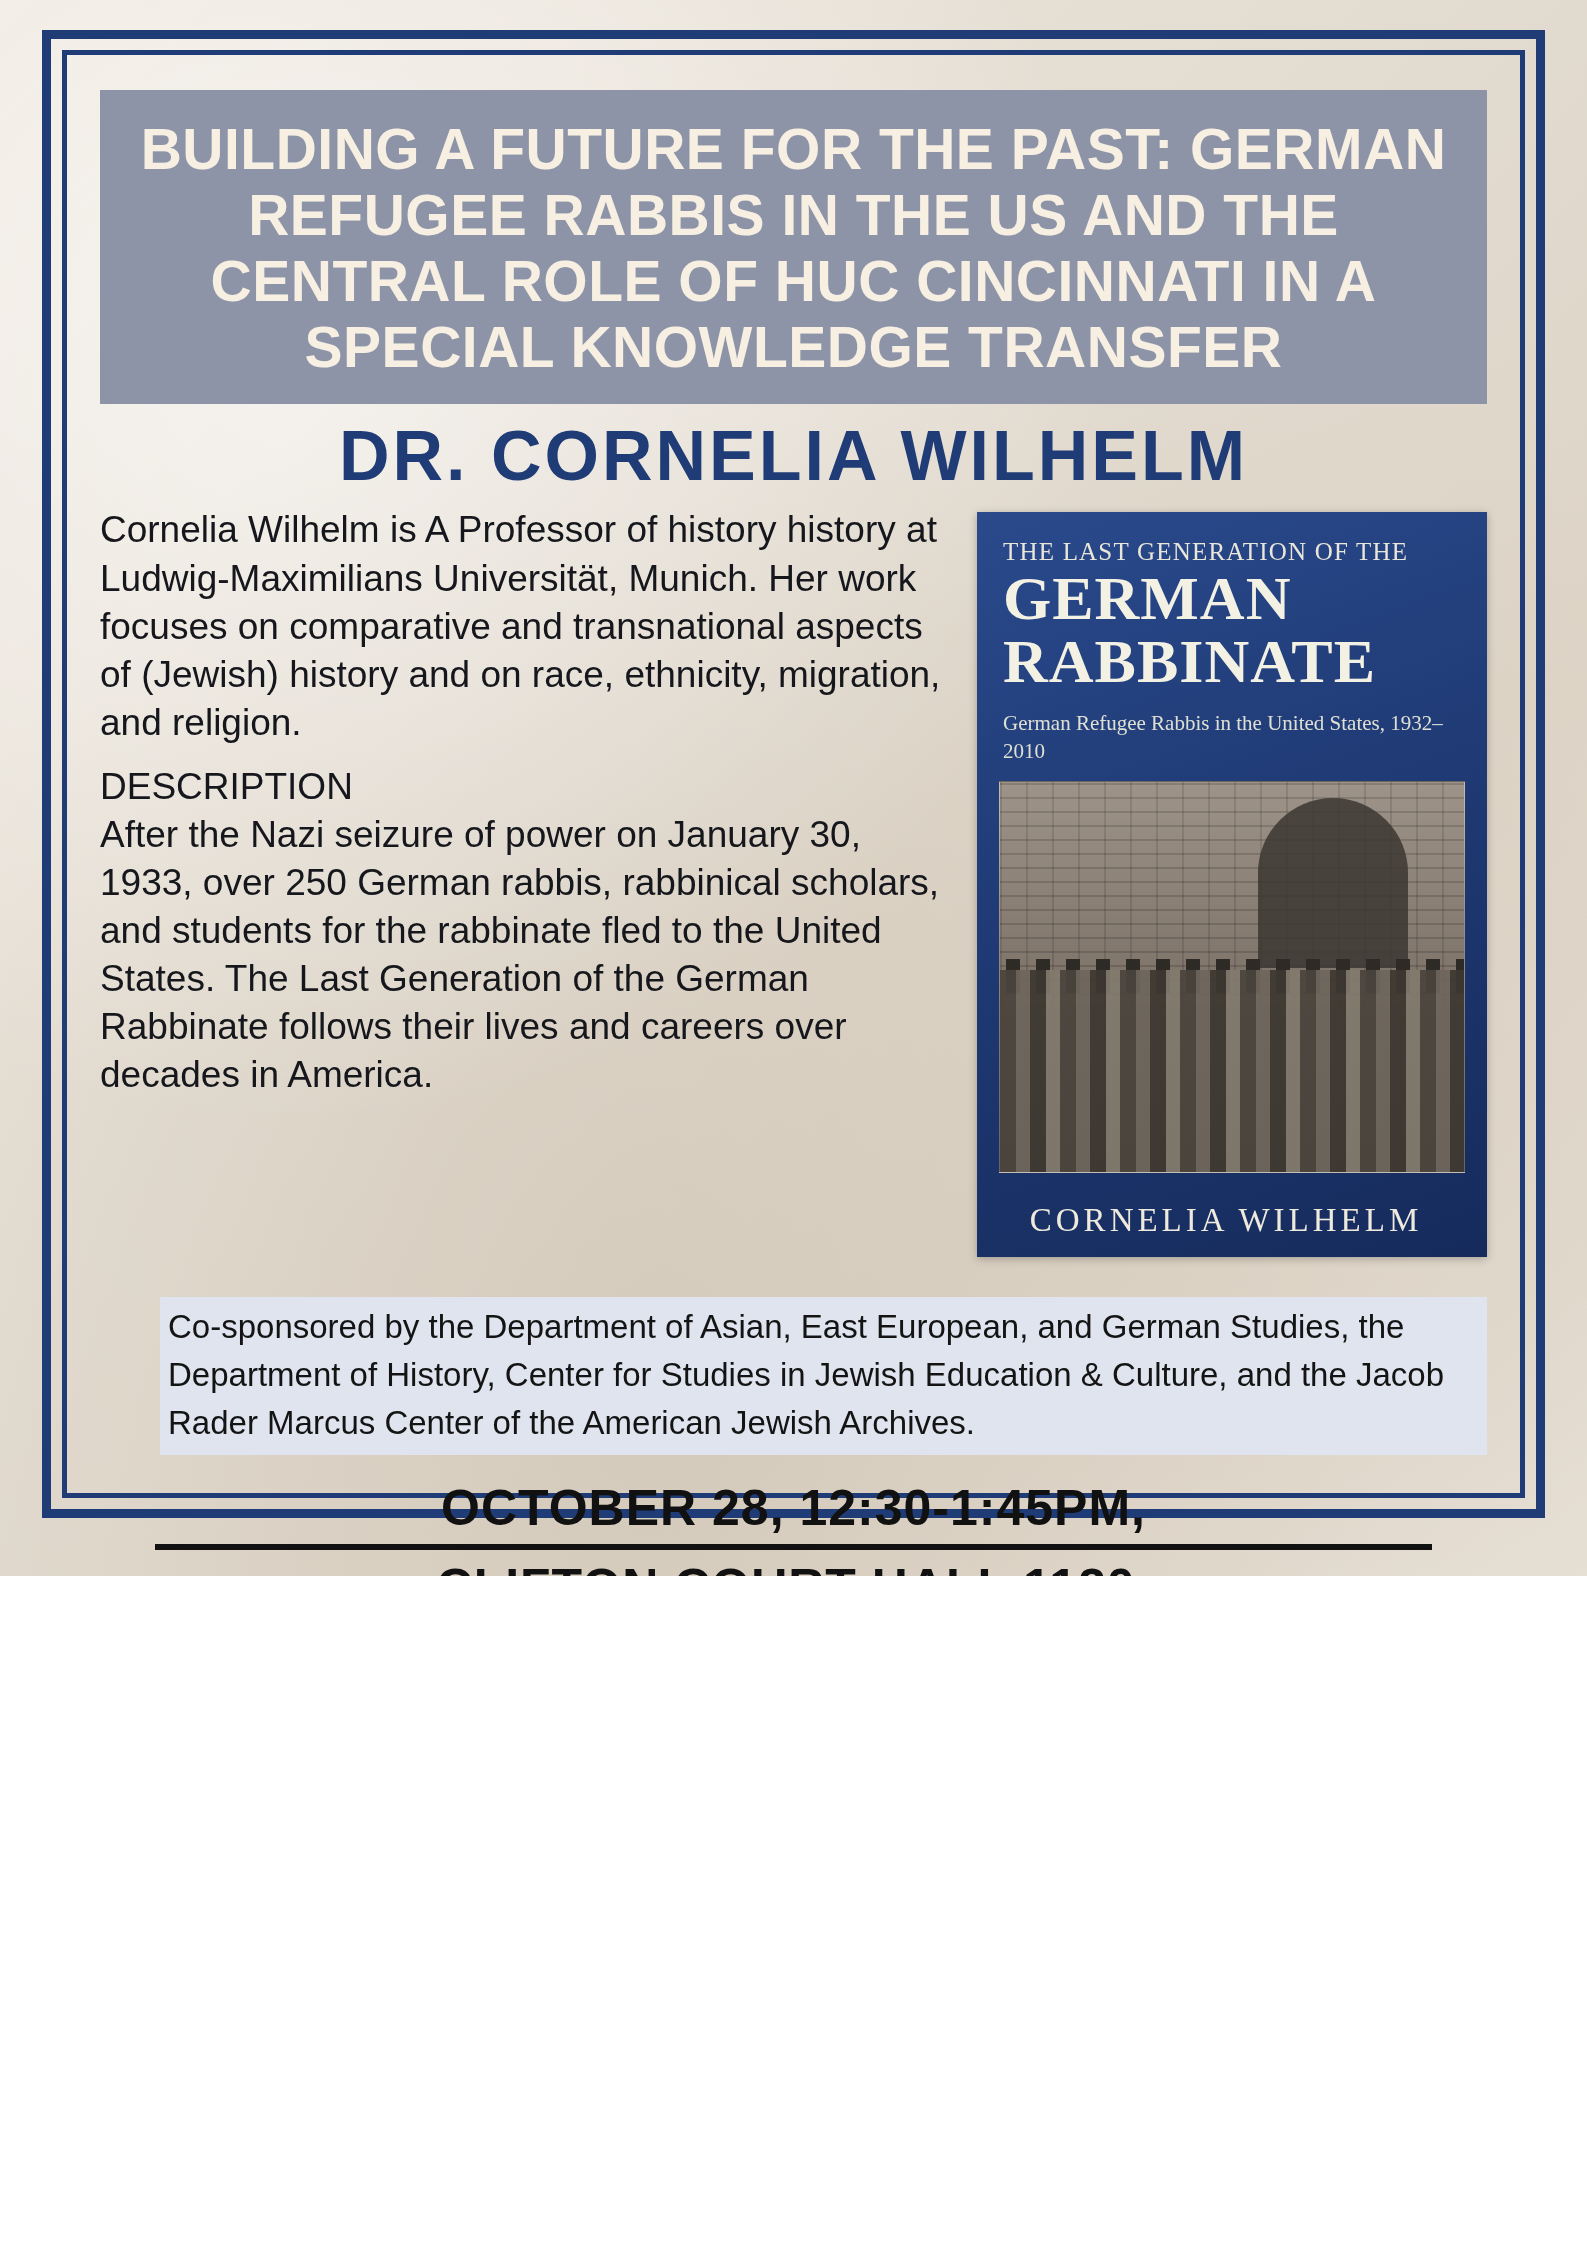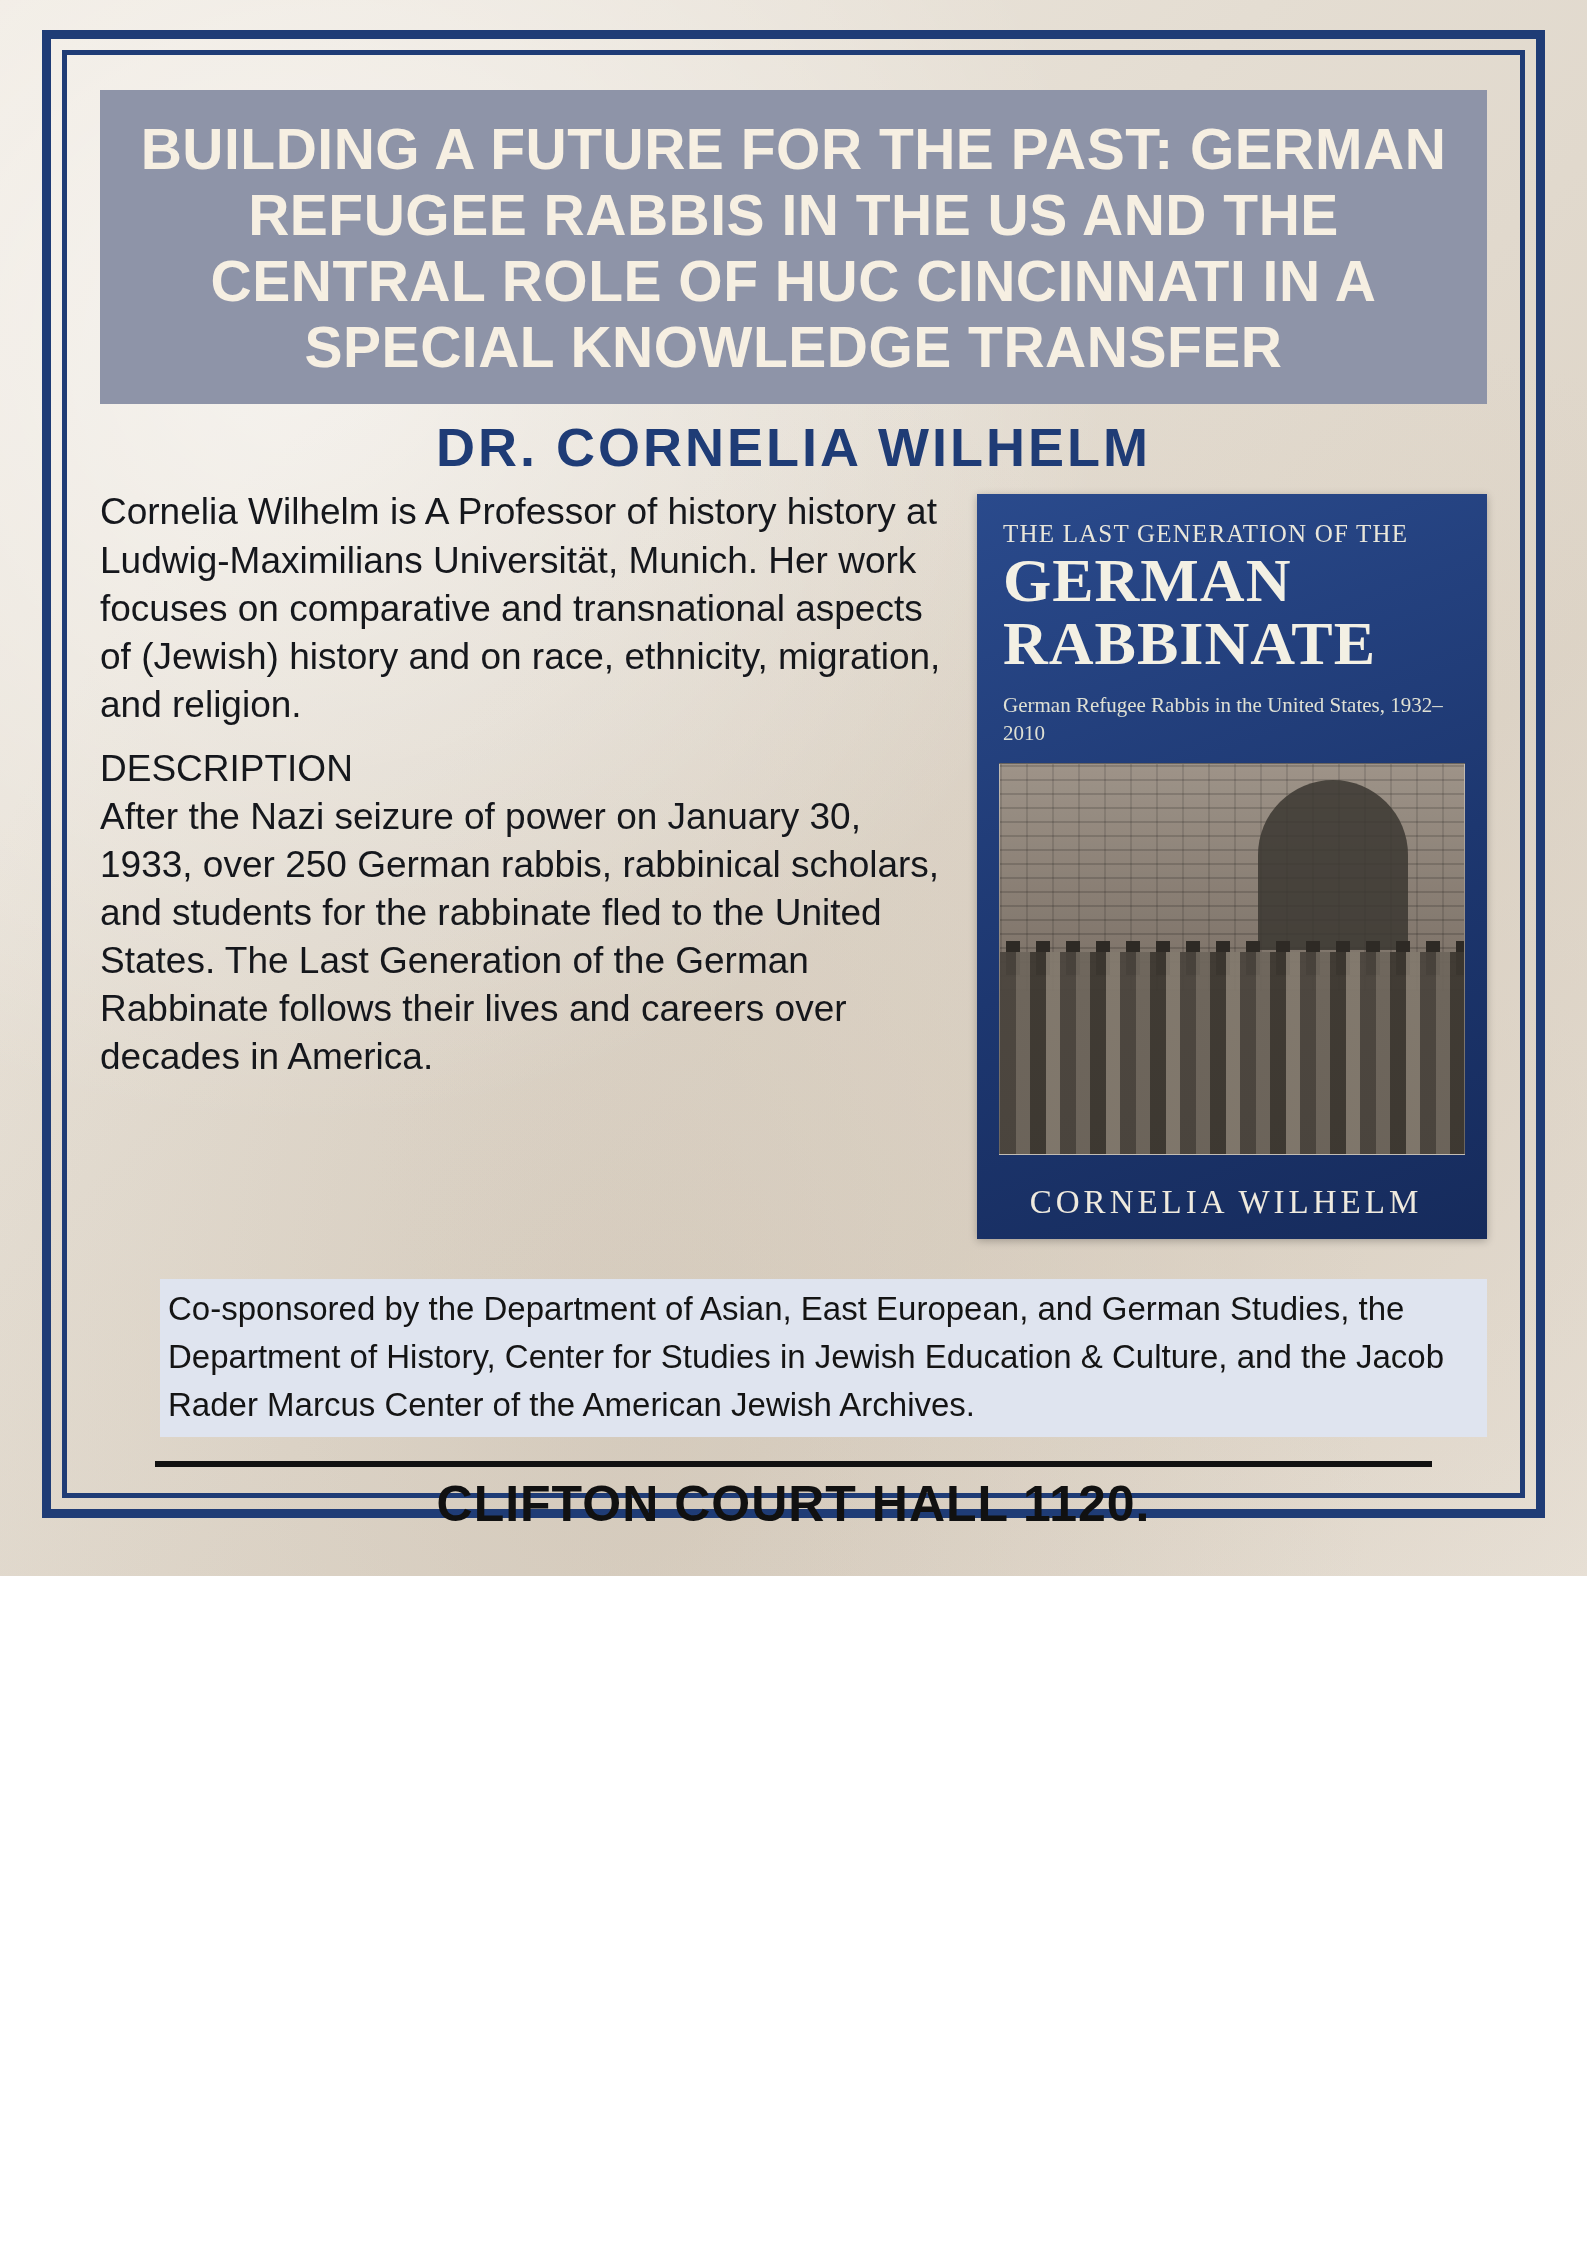--- a/index.html
+++ b/index.html
@@ -62,21 +62,21 @@
     line-height: 1.16;
     font-weight: bold;
     text-align: center;
     letter-spacing: 0.5px;
     text-transform: uppercase;
   }
   .speaker {
     margin: 12px 0 6px 0;
     text-align: center;
     color: #1f3c76;
-    font-size: 54px;
+    font-size: 70px;
     font-weight: bold;
     letter-spacing: 3px;
     text-transform: uppercase;
   }
   
   .body-area {
     position: relative;
     margin-top: 10px;
   }
   .book-cover {
@@ -248,19 +248,20 @@
       </div>
 
       <p class="bio">Cornelia Wilhelm is A Professor of history history at Ludwig-Maximilians Universität, Munich. Her work focuses on comparative and transnational aspects of (Jewish) history and on race, ethnicity, migration, and religion.</p>
 
       <p class="desc-label">DESCRIPTION</p>
       <p class="desc-body">After the Nazi seizure of power on January 30, 1933, over 250 German rabbis, rabbinical scholars, and students for the rabbinate fled to the United States. The Last Generation of the German Rabbinate follows their lives and careers over decades in America.</p>
 
       <div class="sponsor">Co-sponsored by the Department of Asian, East European, and German Studies, the Department of History, Center for Studies in Jewish Education &amp; Culture, and the Jacob Rader Marcus Center of the American Jewish Archives.</div>
 
       <div class="footer">
+        <div class="footer-line">OCTOBER 28, 12:30-1:45PM,</div>
         <div class="rule"></div>
         <div class="footer-line">CLIFTON COURT HALL 1120.</div>
       </div>
 
     </div>
   </div>
 </div>
 
 </body></html>

